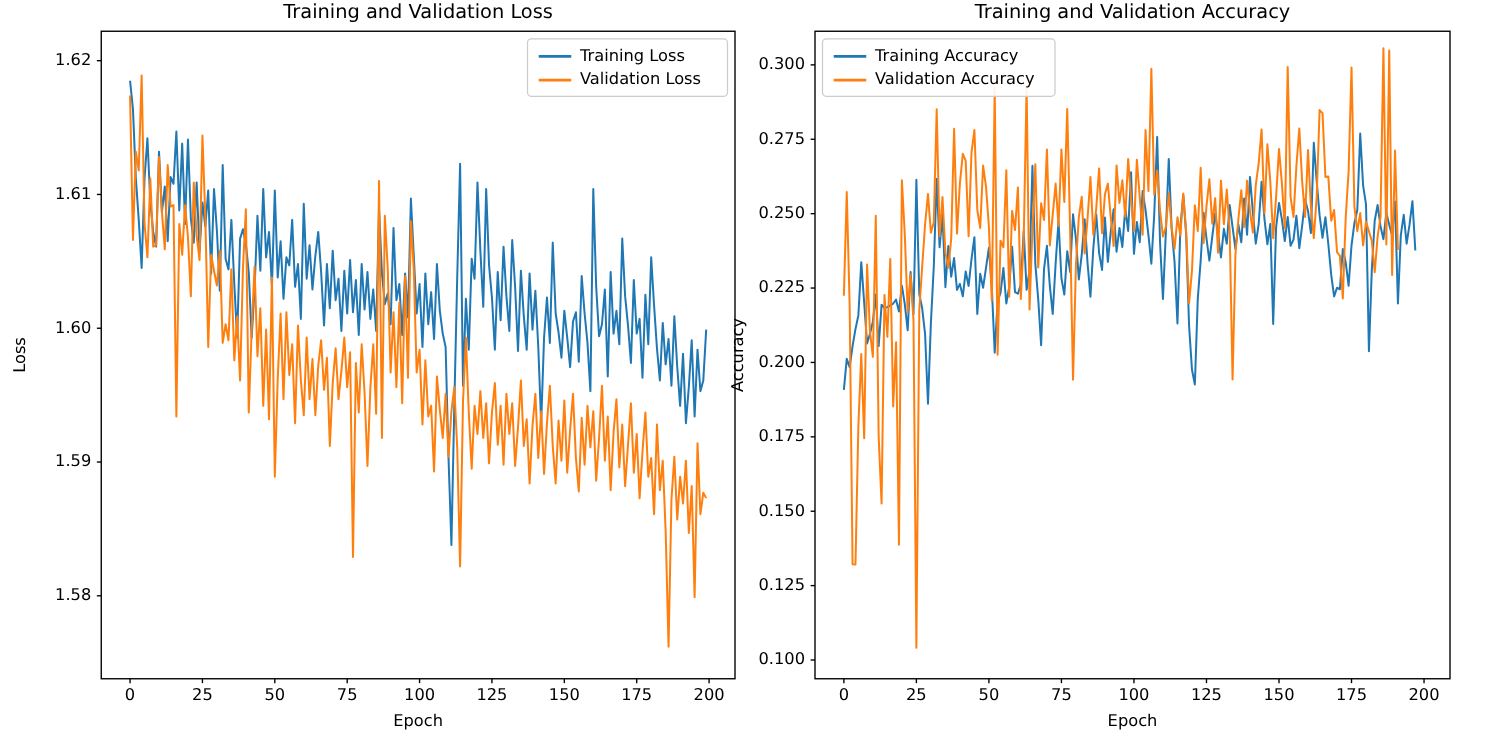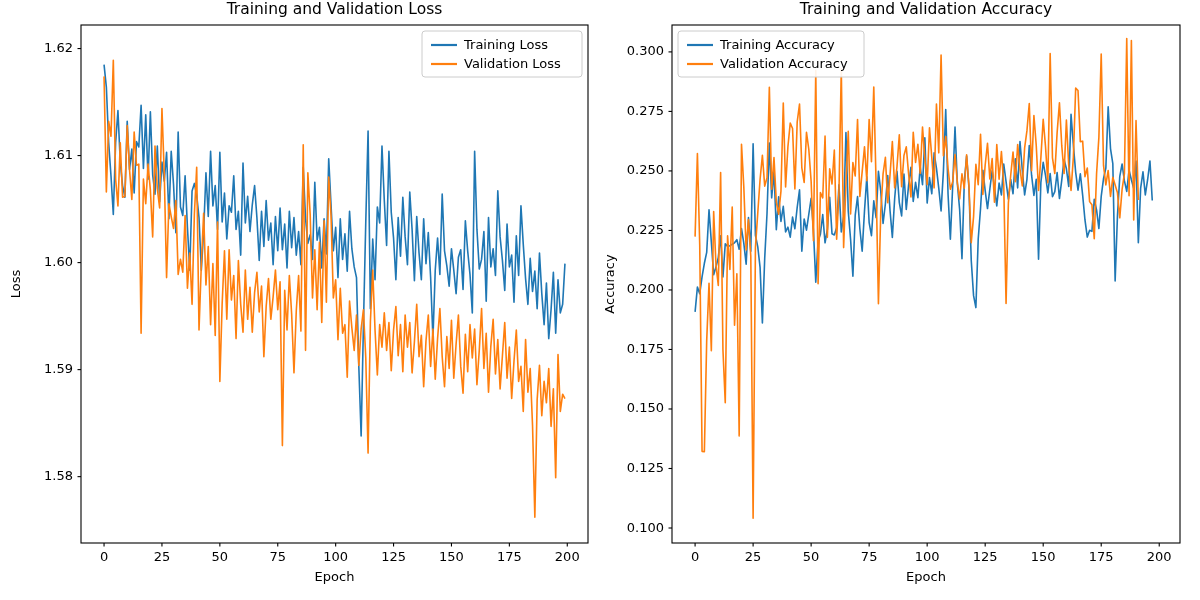--- a/index.html
+++ b/index.html
@@ -18,21 +18,21 @@
     width: 1200px;
     height: 520px;
     background: #ffffff;
   }
   .subplot {
     position: absolute;
     top: 0;
     height: 600px;
   }
   #subplot-loss { left: 0px; width: 600px; }
-  #subplot-accuracy { left: 600px; width: 600px; }
+  #subplot-accuracy { left: 580px; width: 600px; }
 
   .chart-svg {
     position: absolute;
     top: 0;
     left: 0;
     width: 600px;
     height: 600px;
     display: block;
   }
   .axis-frame {

